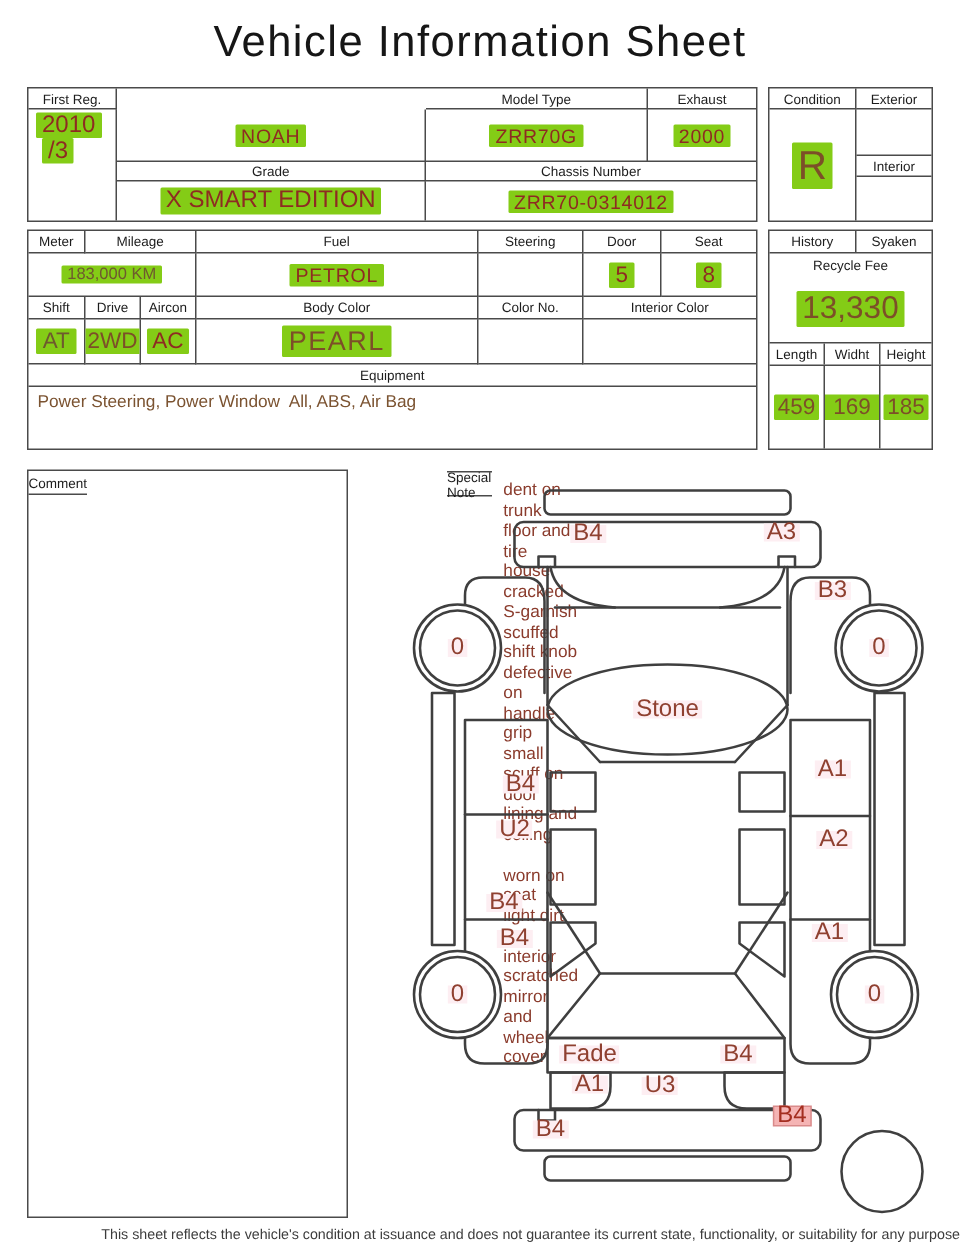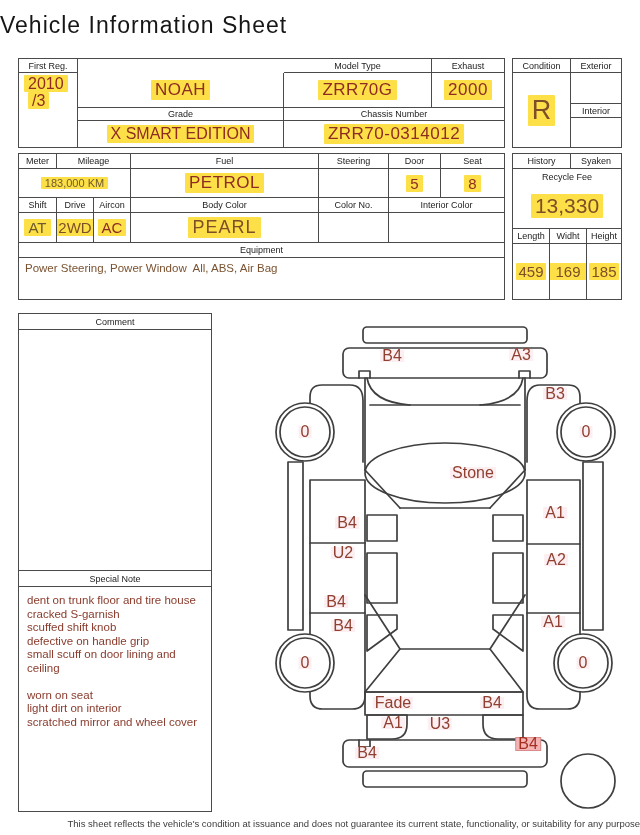--- a/index.html
+++ b/index.html
@@ -1,36 +1,36 @@
 <!DOCTYPE html>
 <html><head>
 <meta charset="utf-8">
 <style>
   html,body{margin:0;padding:0;background:#fff;}
   .sheet{position:relative;width:640px;height:835px;background:#fff;
          font-family:"Liberation Sans",sans-serif;color:#1c1c1c;overflow:hidden;}
-  .title{position:absolute;left:0;top:12px;width:100%;
-         font-size:23px;letter-spacing:1px;color:#161616;}
+  .title{position:absolute;left:0;top:12px;width:100%;text-align:center;
+         font-size:29px;letter-spacing:1px;color:#161616;}
   
   .bx{position:absolute;border:1px solid #4a4a4a;box-sizing:border-box;background:#fff;}
   .cell{display:flex;align-items:center;justify-content:center;box-sizing:border-box;overflow:hidden;}
   .h{font-size:9px;color:#1c1c1c;}
   .br{border-right:1px solid #4a4a4a;}
   .bb{border-bottom:1px solid #4a4a4a;}
   .bt{border-top:1px solid #4a4a4a;}
-  .pk{background:#fde047;padding:0 4px;border-radius:1px;}
+  .pk{background:#84cc16;padding:0 4px;border-radius:1px;}
   .maroon{color:#8e2b22;}
   .brown{color:#7c4f28;}
   .olive{color:#6e5a2e;}
   
   #t1{left:18px;top:58px;width:487px;height:90px;display:grid;
       grid-template-columns:59px 206px 148px 1fr;
       grid-template-rows:14px 35px 13px 1fr;
       grid-template-areas:"frl mnl mtl exl" "frv mnv mtv exv" "frv gl cl cl" "frv gv cv cv";}
-  .v17{font-size:17px;letter-spacing:.5px;}
+  .v17{font-size:13px;letter-spacing:.5px;}
   .v16{font-size:16px;}
   
   #c1{left:512px;top:58px;width:110px;height:90px;display:grid;
       grid-template-columns:58px 1fr;grid-template-rows:14px 31px 14px 1fr;
       grid-template-areas:"condl extl" "condv extv" "condv intl" "condv intv";}
   
   #t2{left:18px;top:153px;width:487px;height:147px;display:grid;
       grid-template-columns:38px 37px 37px 188px 70px 52px 1fr;
       grid-template-rows:15px 29px 15px 30px 15px 1fr;
       grid-template-areas:
@@ -38,21 +38,21 @@
         "milv milv milv fuelv steerv doorv seatv"
         "shiftl drivel airconl bodyl colorl intl intl"
         "shiftv drivev airconv bodyv colorv intv intv"
         "equipl equipl equipl equipl equipl equipl equipl"
         "equipv equipv equipv equipv equipv equipv equipv";}
   
   #c2{left:512px;top:153px;width:110px;height:147px;display:flex;flex-direction:column;}
   #c2 .row{display:flex;box-sizing:border-box;}
   #c2 .cell{flex:0 0 auto;}
   
-  #leftbox{left:18px;top:313px;width:194px;height:499px;display:flex;flex-direction:column;}
+  #leftbox{left:18px;top:313px;width:214px;height:499px;display:flex;flex-direction:row;}
   .sec-h{height:15px;flex:0 0 15px;display:flex;align-items:center;justify-content:center;font-size:9px;}
   .comment-body{flex:0 0 240px;}
   .note-body{flex:1;padding:7px 8px;font-size:11.5px;line-height:13.5px;color:#8a3b2c;
              white-space:pre-line;box-sizing:border-box;}
   
   #diagram{position:absolute;left:270px;top:312px;width:370px;height:500px;}
   #diagram svg{position:absolute;left:0;top:0;}
   .dlabel{position:absolute;transform:translate(-50%,-50%);font-size:16px;line-height:12px;
           color:#8f4030;background:#fdeef2;padding:0 2px;white-space:nowrap;}
   .dl-hl{background:#f5b4b4;color:#a42e20;box-shadow:0 0 0 1px #d98a8a;}
@@ -266,21 +266,21 @@
             <circle cx="313" cy="351" r="25"></circle>
         </g>
       </g>
     </svg>
     <div>
         <span class="dlabel" style="left: 122px; top: 44px;">B4</span>
         <span class="dlabel" style="left: 251px; top: 43px;">A3</span>
         <span class="dlabel" style="left: 285px; top: 82px;">B3</span>
         <span class="dlabel" style="left: 35px; top: 120px;">0</span>
         <span class="dlabel" style="left: 316px; top: 120px;">0</span>
-        <span class="dlabel" style="left: 175px; top: 161px; margin-left: 28px;">Stone</span>
+        <span class="dlabel" style="left: 175px; top: 161px;">Stone</span>
         <span class="dlabel" style="left: 77px; top: 211px;">B4</span>
         <span class="dlabel" style="left: 285px; top: 201px;">A1</span>
         <span class="dlabel" style="left: 73px; top: 241px;">U2</span>
         <span class="dlabel" style="left: 286px; top: 248px;">A2</span>
         <span class="dlabel" style="left: 66px; top: 290px;">B4</span>
         <span class="dlabel" style="left: 73px; top: 314px;">B4</span>
         <span class="dlabel" style="left: 283px; top: 310px;">A1</span>
         <span class="dlabel" style="left: 35px; top: 351px;">0</span>
         <span class="dlabel" style="left: 313px; top: 351px;">0</span>
         <span class="dlabel" style="left: 123px; top: 391px;">Fade</span>

